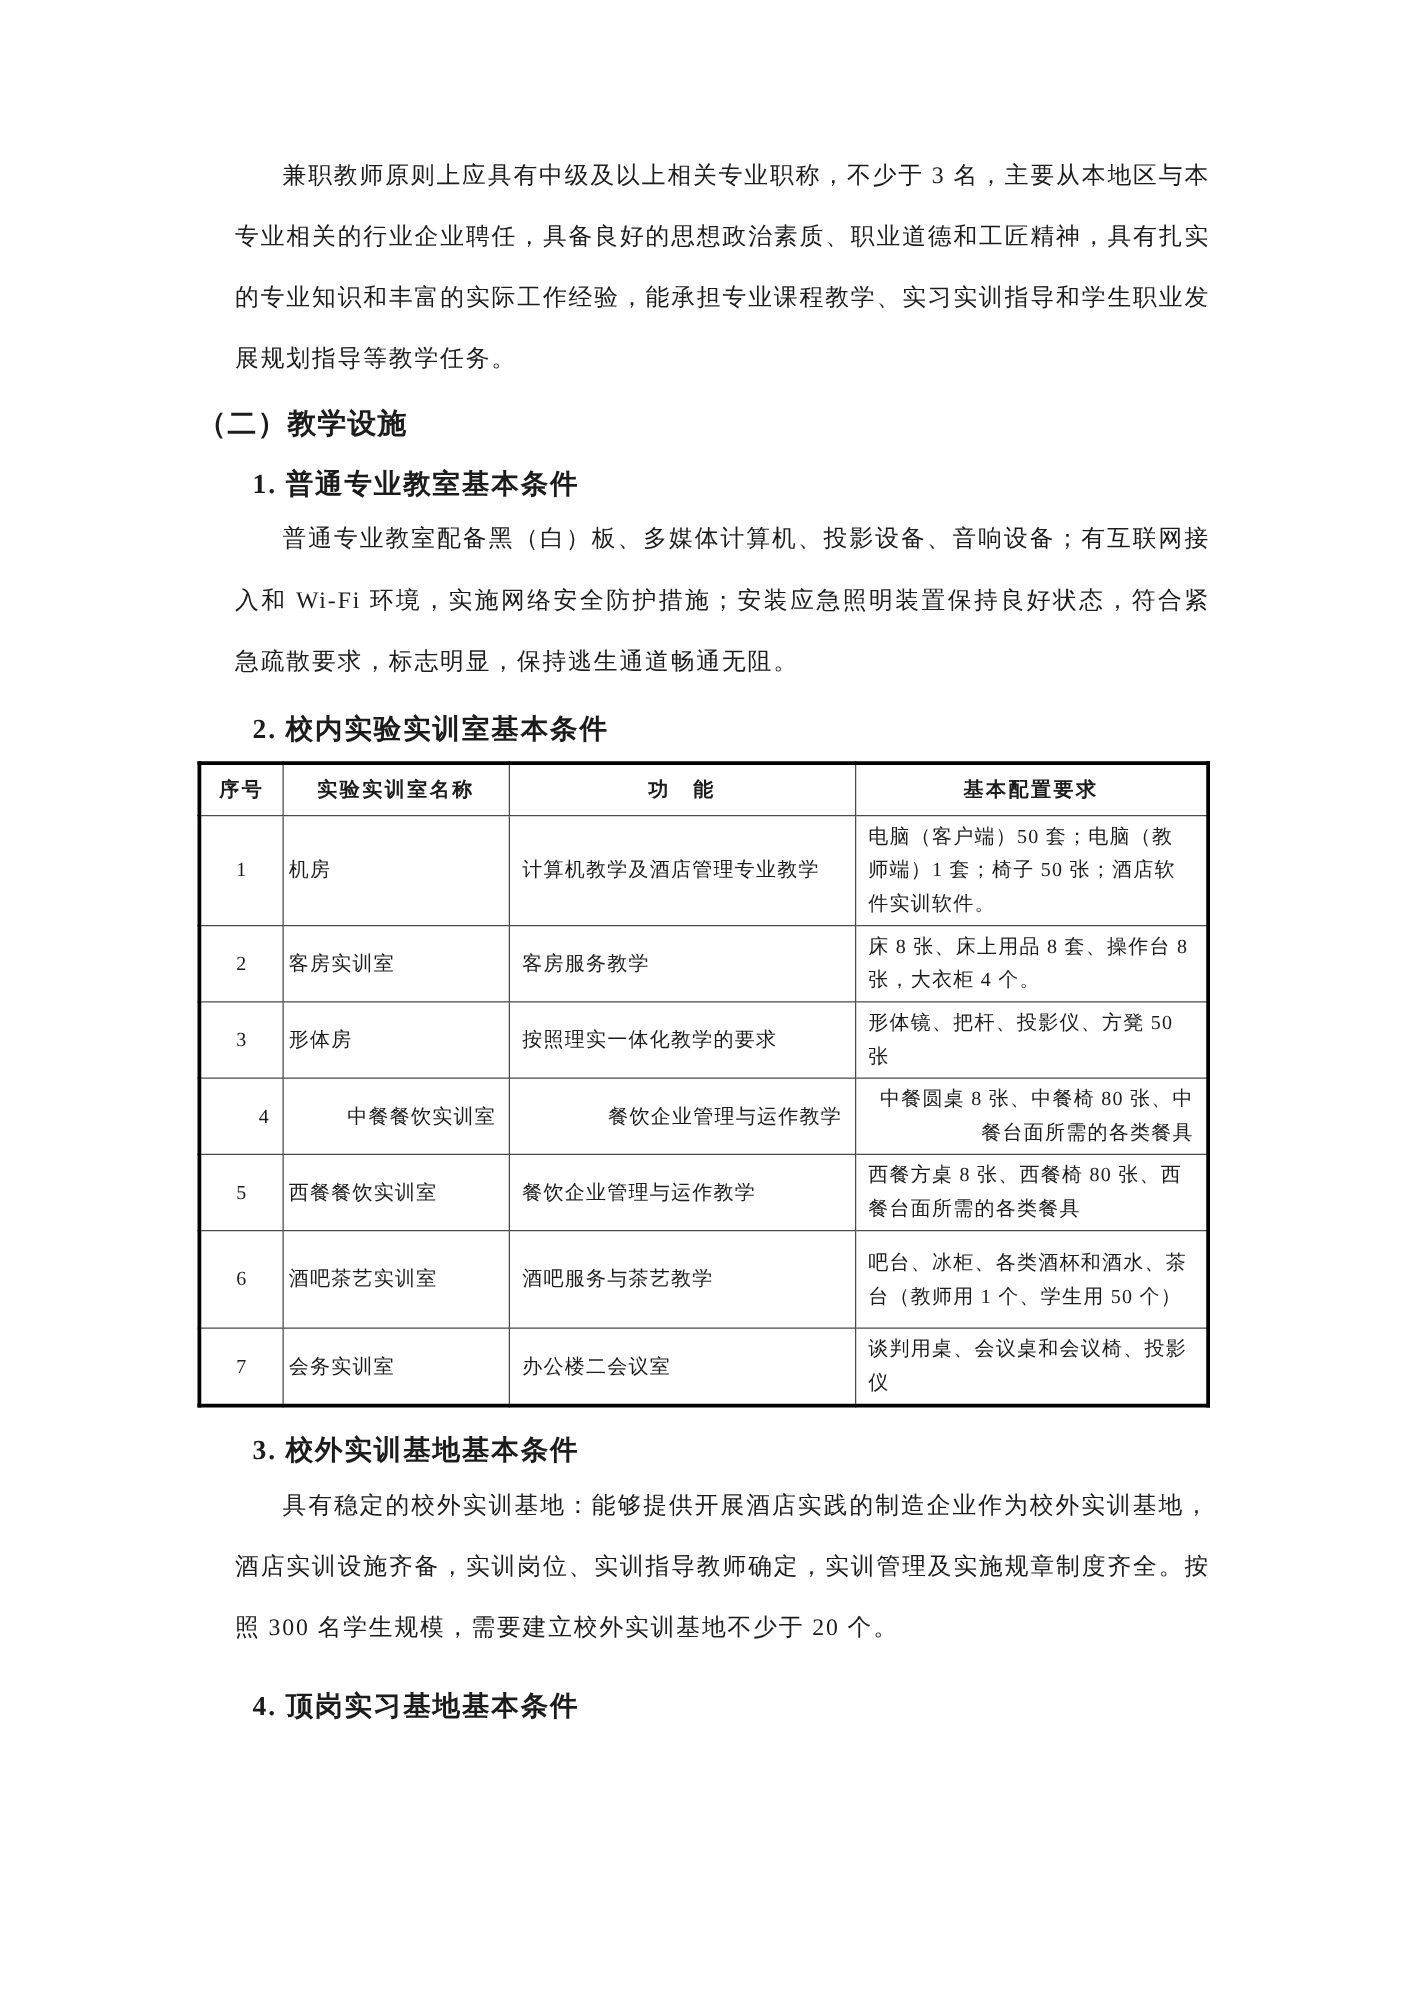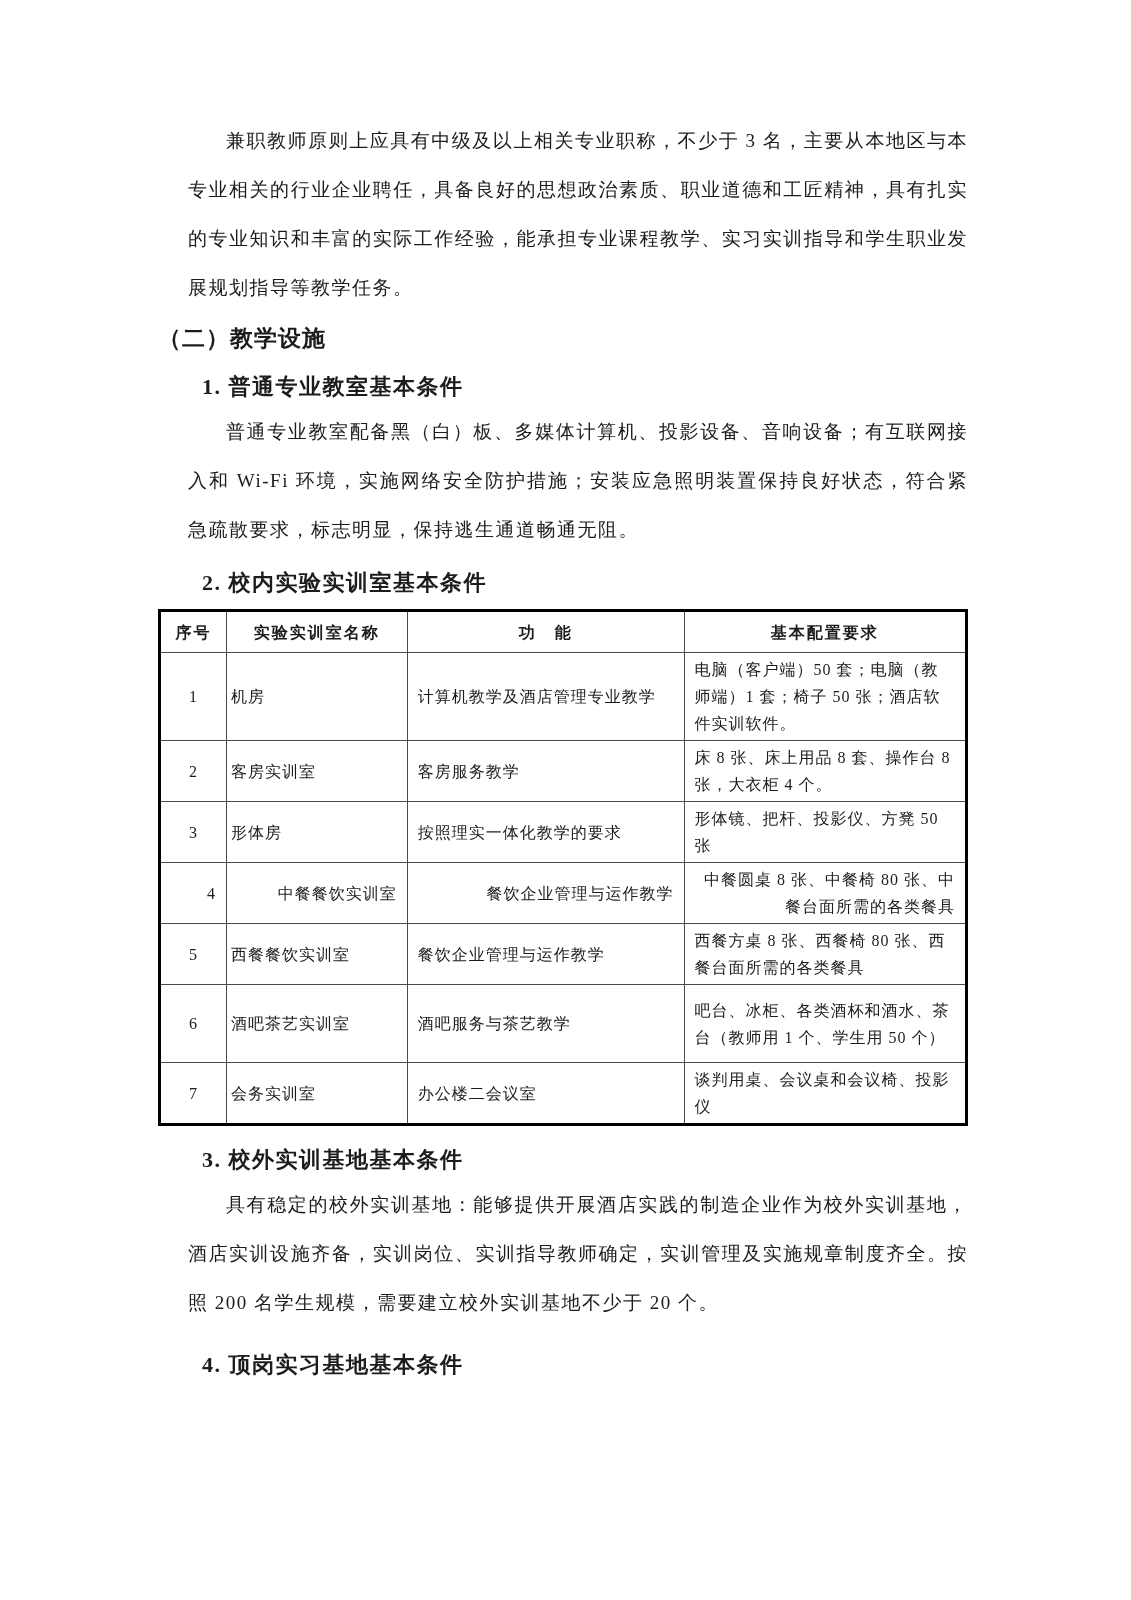--- a/index.html
+++ b/index.html
@@ -165,19 +165,19 @@
           <td class="num">7</td>
           <td class="name">会务实训室</td>
           <td>办公楼二会议室</td>
           <td>谈判用桌、会议桌和会议椅、投影仪</td>
         </tr>
       </tbody>
     </table>
 
     <div class="sub-heading" style="margin-top:14px;">3. 校外实训基地基本条件</div>
 
-    <p class="body-text">具有稳定的校外实训基地：能够提供开展酒店实践的制造企业作为校外实训基地，酒店实训设施齐备，实训岗位、实训指导教师确定，实训管理及实施规章制度齐全。按照 200 名学生规模，需要建立校外实训基地不少于 20 个。</p>
+    <p class="body-text">具有稳定的校外实训基地：能够提供开展酒店实践的制造企业作为校外实训基地，酒店实训设施齐备，实训岗位、实训指导教师确定，实训管理及实施规章制度齐全。按照 300 名学生规模，需要建立校外实训基地不少于 20 个。</p>
 
     <div class="sub-heading" style="margin-top:18px;">4. 顶岗实习基地基本条件</div>
 
   </div>
 
 </div>
 
 </body></html>

